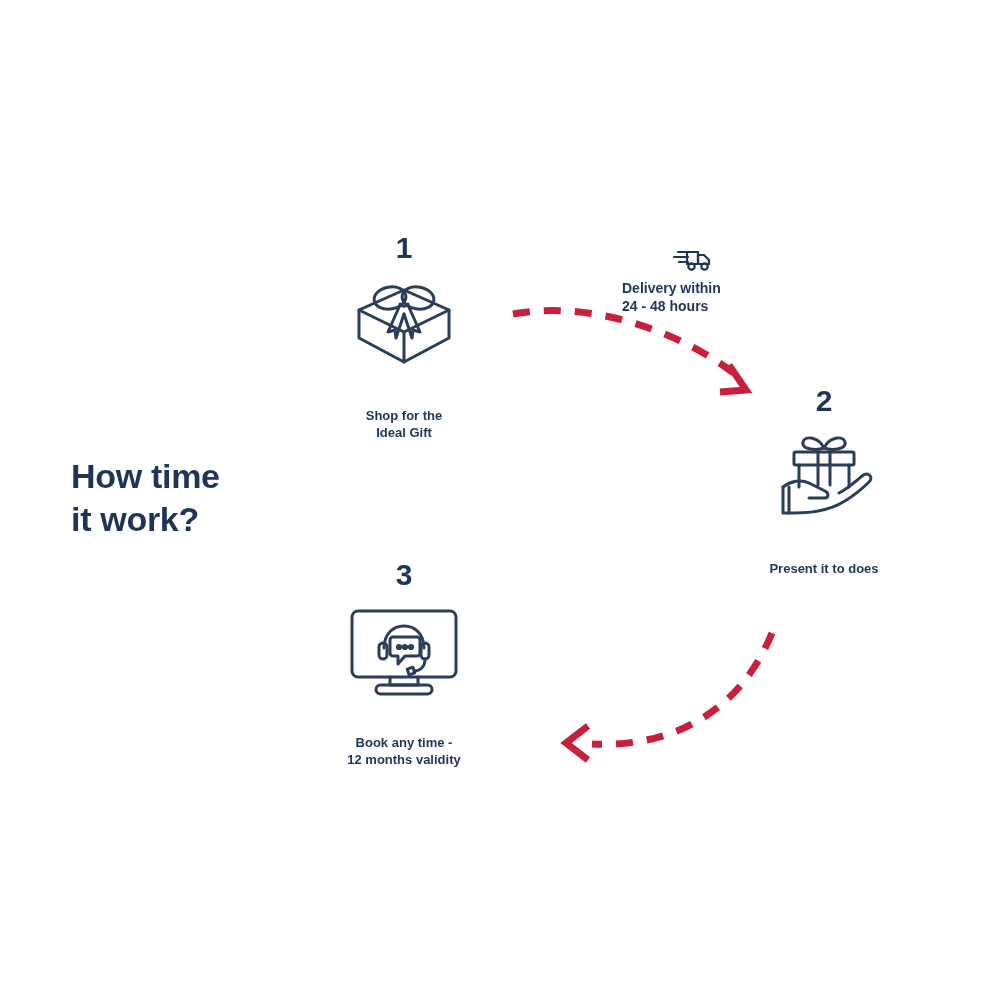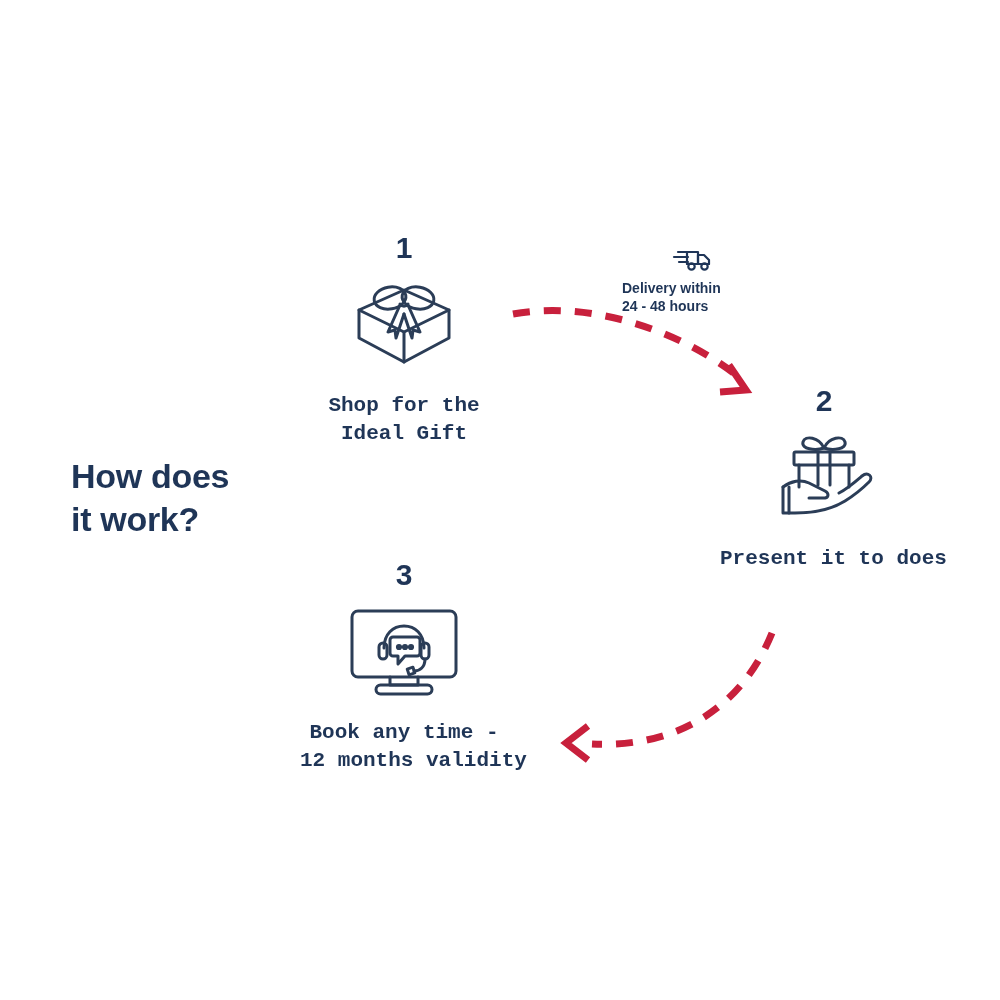--- a/index.html
+++ b/index.html
@@ -50,26 +50,25 @@
     line-height: 1;
     margin-bottom: 6px;
   }
   .step-icon {
     display: flex;
     align-items: center;
     justify-content: center;
     height: 110px;
   }
   .step-label {
-    margin-top: 13px;
-    font-size: 21px;
+    margin-top: 28px;
+    font-size: 13px;
     font-weight: 600;
     line-height: 1.32;
     color: #1f3557;
-    font-family: Liberation Mono, monospace;
   }
   .step-label .line { display: block; white-space: nowrap; }
 
   #step-1 { left: 300px; top: 233px; width: 208px; }
   #step-2 { left: 720px; top: 386px; width: 208px; }
   #step-3 { left: 300px; top: 560px; width: 208px; }
 
   
   .delivery-note {
     position: absolute;
@@ -102,21 +101,21 @@
     height: 1000px;
     pointer-events: none;
   }
 </style>
 </head>
 <body>
 
 <div class="canvas">
 
   <div class="heading">
-    <span class="line">How does</span>
+    <span class="line">How time</span>
     <span class="line">it work?</span>
   </div>
 
   <svg class="arrow-layer" viewBox="0 0 1000 1000">
 
     <g>
       <path d="M 513 314 C 590 300 680 330 740 378" fill="none" stroke="#c8203c" stroke-width="7" stroke-linecap="butt" stroke-dasharray="17 14"></path>
       <path d="M 729 365 L 746 390 L 720 392" fill="none" stroke="#c8203c" stroke-width="7" stroke-linecap="butt" stroke-linejoin="miter"></path>
     </g>
 

